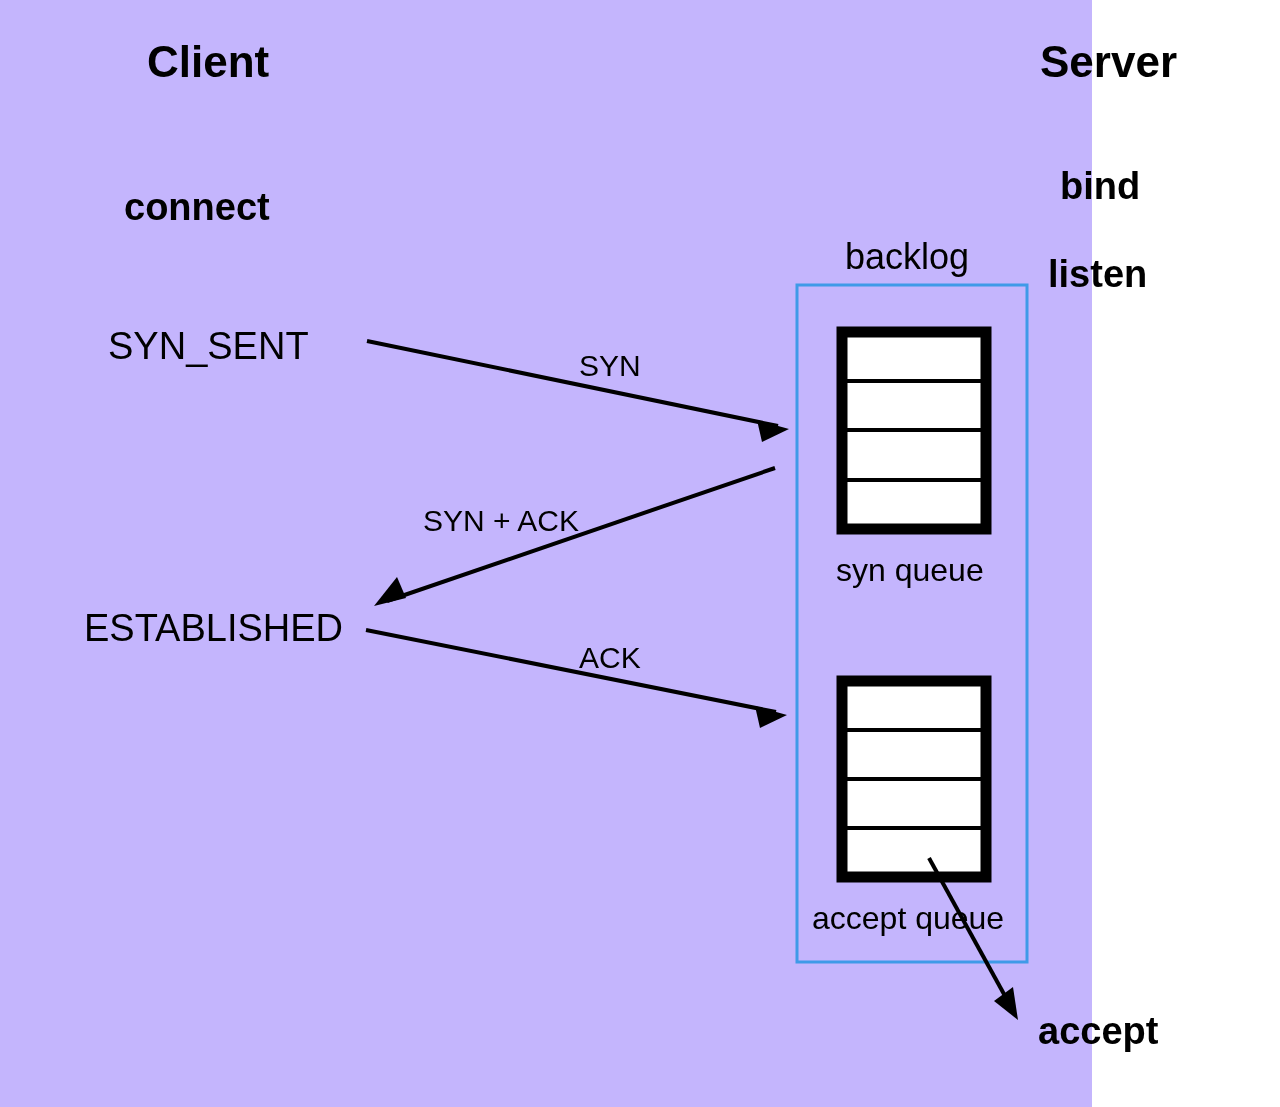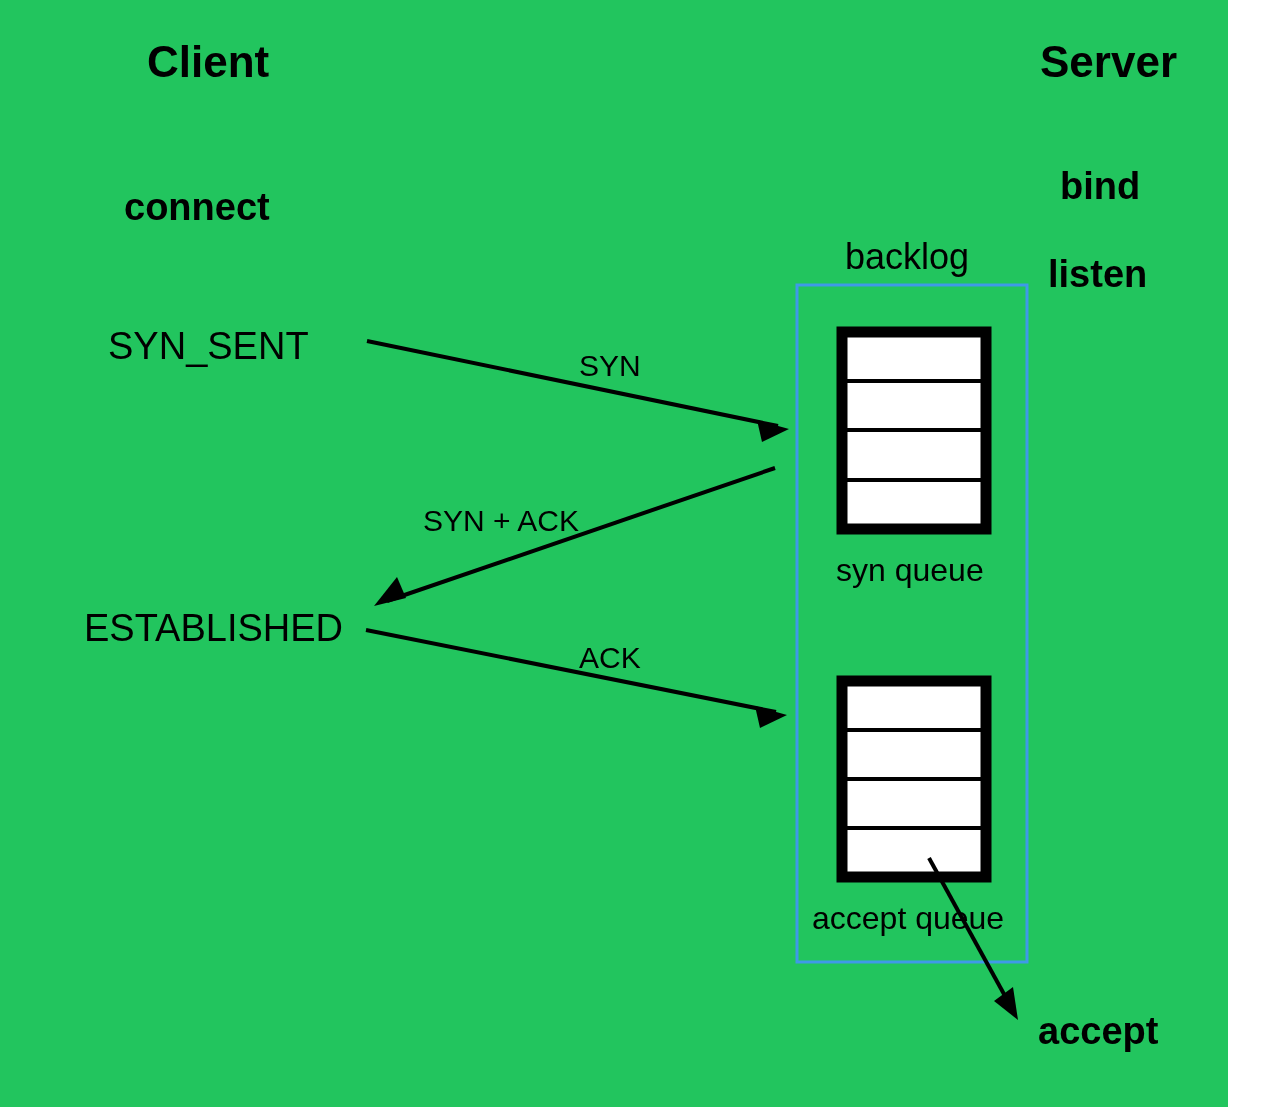--- a/index.html
+++ b/index.html
@@ -8,23 +8,23 @@
     background: #ffffff;
   }
   body {
     width: 1280px;
     height: 1107px;
     font-family: "Liberation Sans", sans-serif;
     overflow: hidden;
   }
   #stage {
     position: relative;
-    width: 1228px;
+    width: 1092px;
     height: 1107px;
-    background: #22c55e;
+    background: #c4b5fd;
     text-decoration: underline;
   }
   svg.diagram {
     position: absolute;
     left: 0;
     top: 0;
     width: 1280px;
     height: 1107px;
     display: block;
   }

